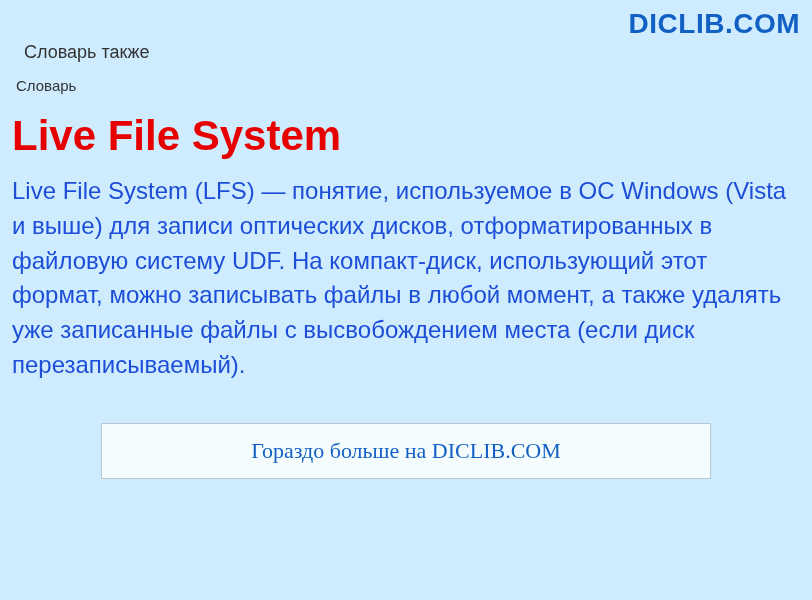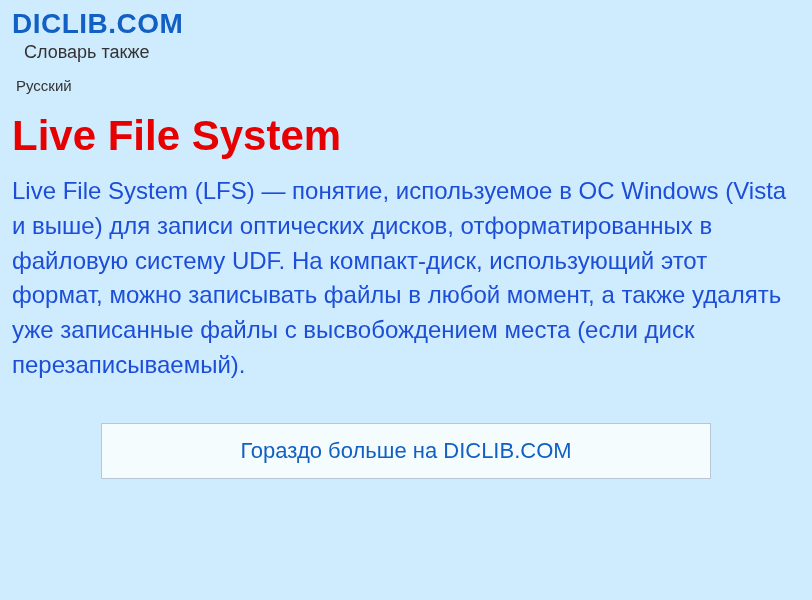--- a/index.html
+++ b/index.html
@@ -15,20 +15,21 @@
       overflow: hidden;
     }
     .header {
       padding: 8px 12px 4px 12px;
     }
     .site-title {
       font-size: 28px;
       font-weight: bold;
       color: #1260c4;
       letter-spacing: 0.5px;
+      text-align: right;
     }
     .subtitle {
       font-size: 18px;
       color: #333;
       margin-top: 2px;
       margin-left: 12px;
     }
     .lang-label {
       font-size: 15px;
       color: #333;
@@ -51,34 +52,35 @@
       color: #1d4ed8;
       line-height: 1.45;
     }
     .cta-box {
       margin: 40px auto 0 auto;
       width: 610px;
       background: #f5fcfe;
       border: 1px solid #b8c7d6;
       text-align: center;
       padding: 14px 10px;
+      font-family: Liberation Serif, serif;
     }
     .cta-link {
       color: #1260c4;
       font-size: 22px;
       text-decoration: none;
     }
   </style>
 </head>
 <body>
 
 <div class="header">
   <div class="site-title">DICLIB.COM</div>
   <div class="subtitle">Словарь также</div>
-  <div class="lang-label">Русский</div>
+  <div class="lang-label">Словарь</div>
 </div>
 
 <div class="main">
   <h1 class="article-title">Live File System</h1>
   <p class="article-body">Live File System (LFS) — понятие, используемое в ОС Windows (Vista и выше) для записи оптических дисков, отформатированных в файловую систему UDF. На компакт-диск, использующий этот формат, можно записывать файлы в любой момент, а также удалять уже записанные файлы с высвобождением места (если диск перезаписываемый).</p>
 
   <div class="cta-box">
     <a class="cta-link" href="#">Гораздо больше на DICLIB.COM</a>
   </div>
 </div>

